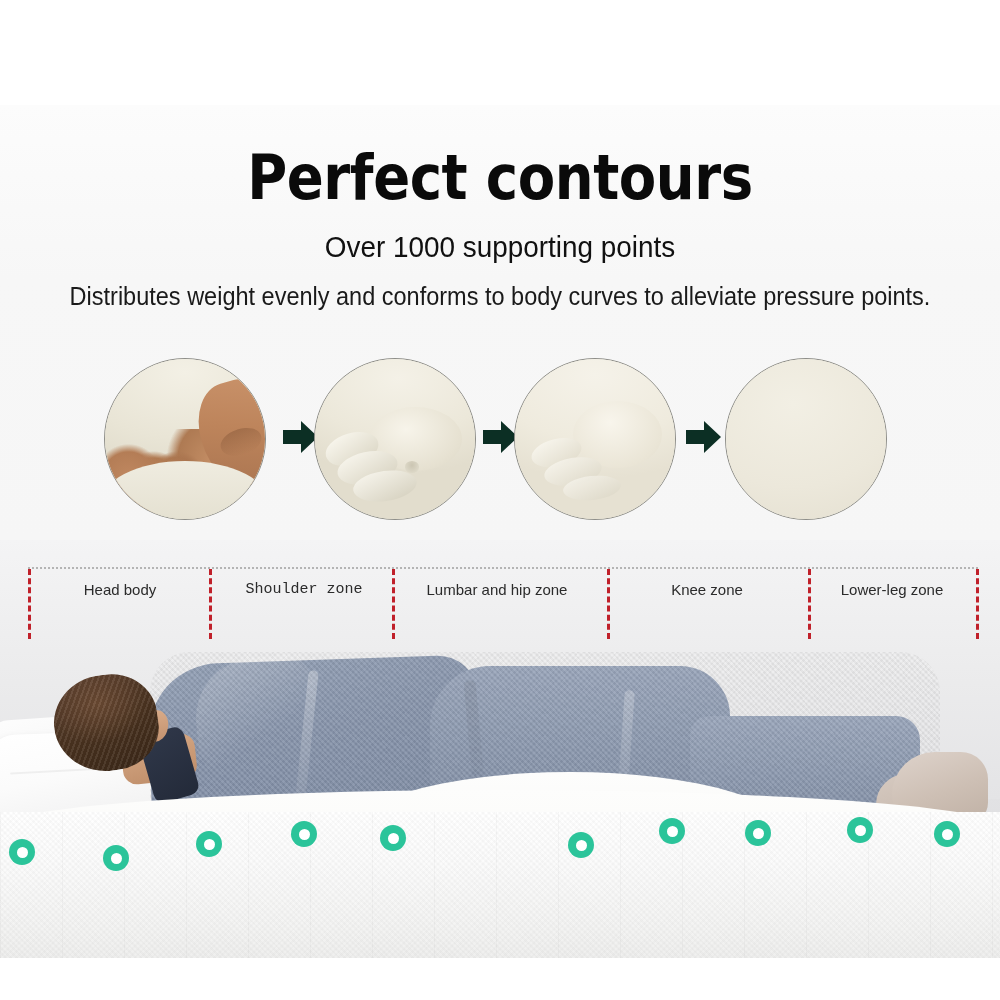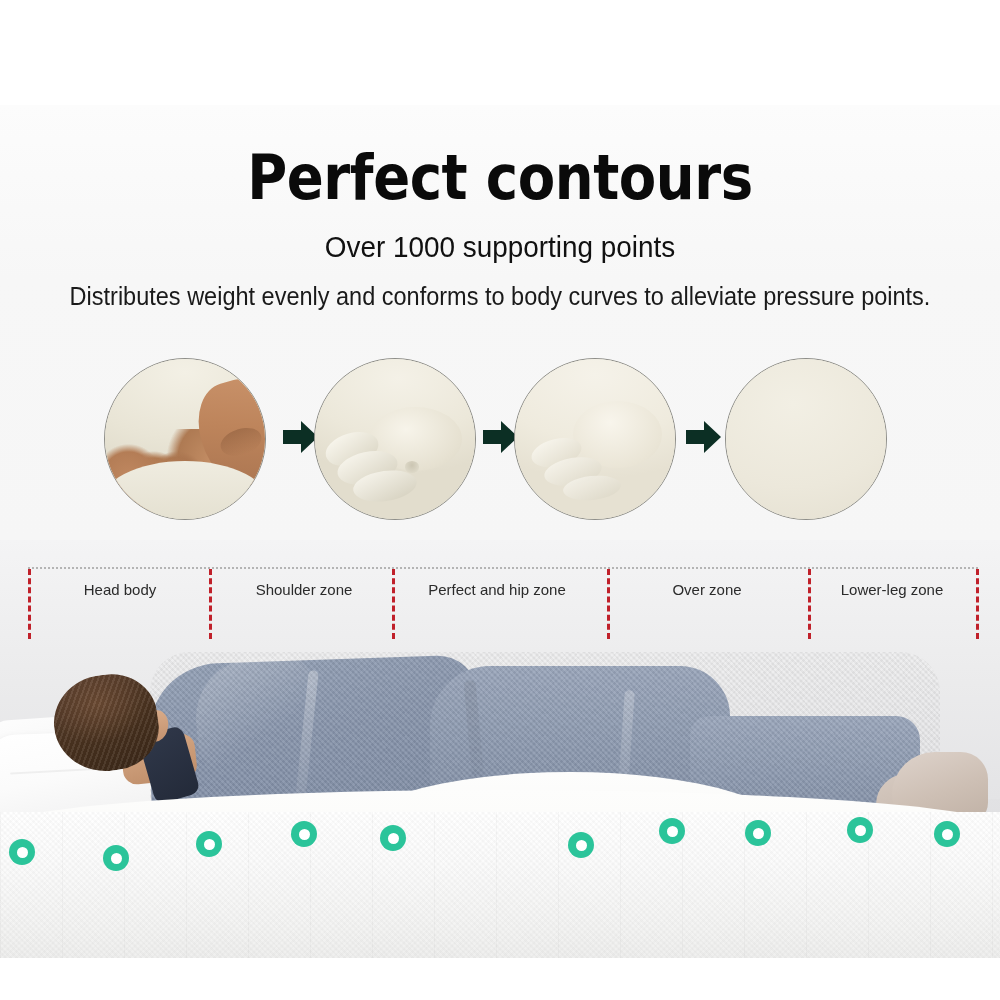--- a/index.html
+++ b/index.html
@@ -381,23 +381,23 @@
   </div>
 
   <div id="overlay">
       <div class="zdiv" style="left: 28px; top: 569px; position: absolute; border-left-color: rgb(192, 32, 42);"></div>
       <div class="zdiv" style="left: 209px; top: 569px; position: absolute; border-left-color: rgb(192, 32, 42);"></div>
       <div class="zdiv" style="left: 392px; top: 569px; position: absolute; border-left-color: rgb(192, 32, 42);"></div>
       <div class="zdiv" style="left: 607px; top: 569px; position: absolute; border-left-color: rgb(192, 32, 42);"></div>
       <div class="zdiv" style="left: 808px; top: 569px; position: absolute; border-left-color: rgb(192, 32, 42);"></div>
       <div class="zdiv" style="left: 976px; top: 569px; position: absolute; border-left-color: rgb(192, 32, 42);"></div>
       <div class="zlabel" style="position: absolute; left: 0px; top: 581px; width: 240px;">Head body</div>
-      <div class="zlabel" style="position: absolute; left: 184px; top: 581px; width: 240px;">Shoulder zone</div>
-      <div class="zlabel" style="position: absolute; left: 377px; top: 581px; width: 240px;">Perfect and hip zone</div>
-      <div class="zlabel" style="position: absolute; left: 587px; top: 581px; width: 240px;">Over zone</div>
+      <div class="zlabel" style="position: absolute; left: 184px; top: 581px; width: 240px; font-family: Liberation Mono, monospace;">Shoulder zone</div>
+      <div class="zlabel" style="position: absolute; left: 377px; top: 581px; width: 240px;">Lumbar and hip zone</div>
+      <div class="zlabel" style="position: absolute; left: 587px; top: 581px; width: 240px;">Knee zone</div>
       <div class="zlabel" style="position: absolute; left: 772px; top: 581px; width: 240px;">Lower-leg zone</div>
       <div class="dot" style="left: 9px; top: 839px; width: 26px; height: 26px; background: rgb(43, 196, 154);">
         <i style="width: 11px; height: 11px;"></i>
       </div>
       <div class="dot" style="left: 103px; top: 845px; width: 26px; height: 26px; background: rgb(43, 196, 154);">
         <i style="width: 11px; height: 11px;"></i>
       </div>
       <div class="dot" style="left: 196px; top: 831px; width: 26px; height: 26px; background: rgb(43, 196, 154);">
         <i style="width: 11px; height: 11px;"></i>
       </div>

